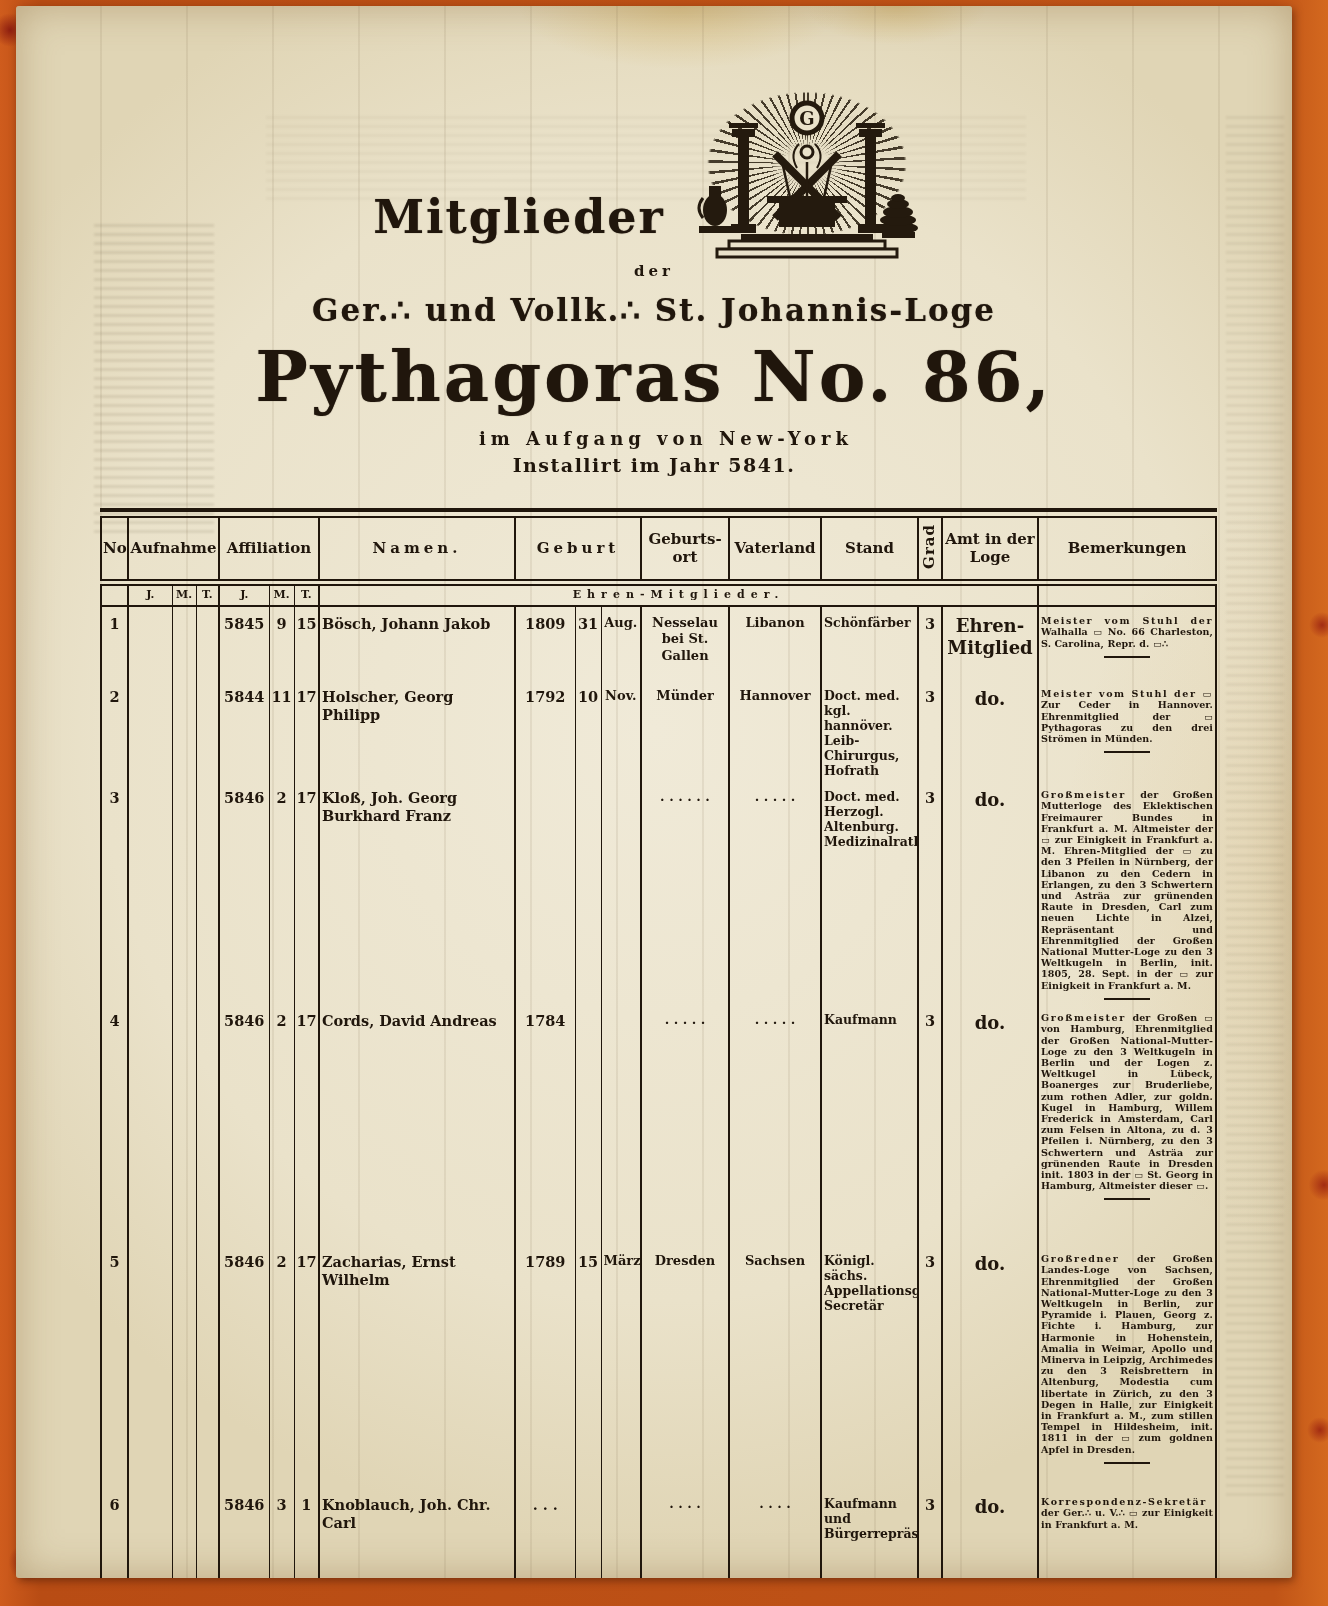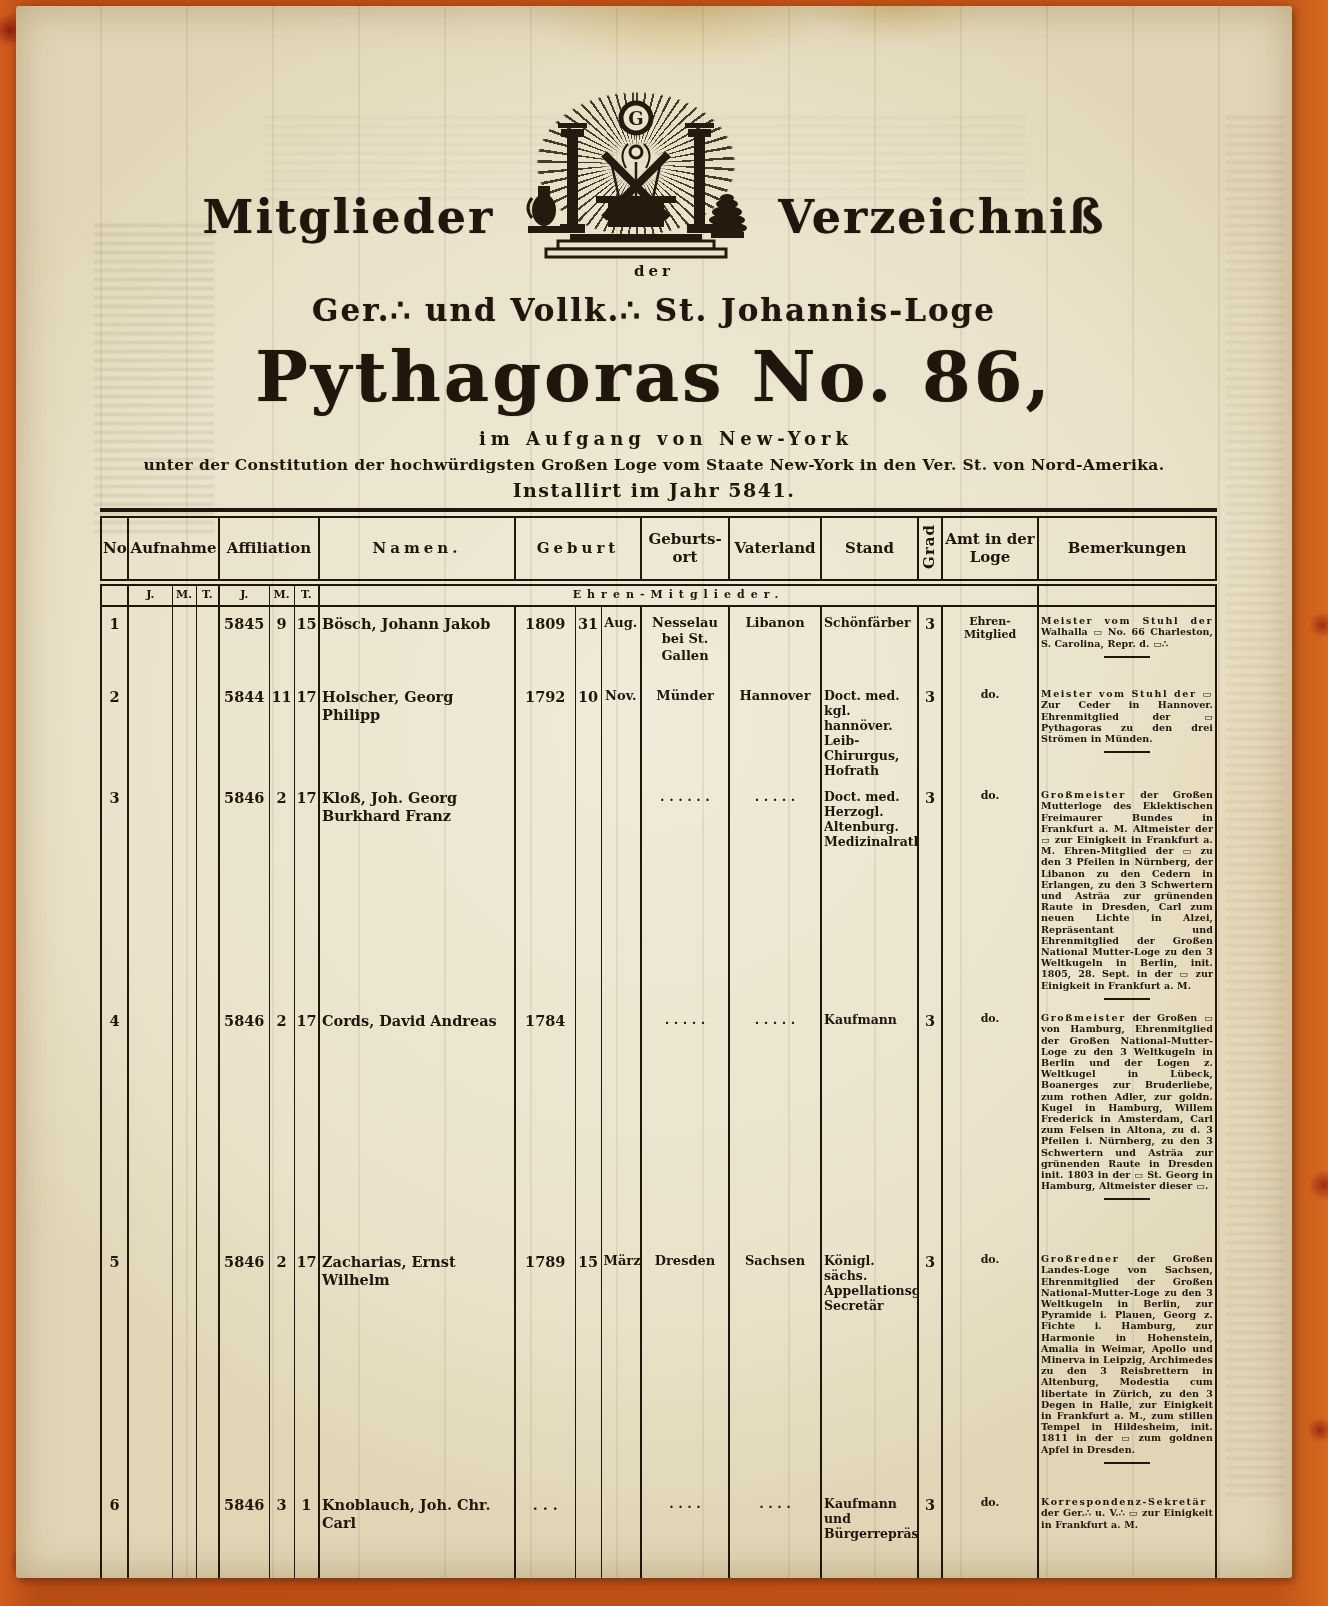--- a/index.html
+++ b/index.html
@@ -65,21 +65,21 @@
   .subrow td{border-bottom:2px solid #20160c; font-size:11px; font-weight:bold;
     text-align:center; padding:2px 0 4px;}
   .section-head{font-size:22px; font-weight:bold; letter-spacing:6px; text-align:center; vertical-align:middle;}
   .sp{letter-spacing:4px;}
   .vert{writing-mode:vertical-rl; transform:rotate(180deg); margin:0 auto; letter-spacing:1px;}
   .datarow td{padding-top:8px;}
   .tnum{text-align:center; font-weight:bold; font-size:14.5px;}
   .tname{font-weight:bold; font-size:14.5px; padding-left:6px; line-height:1.25;}
   .tcen{text-align:center; font-size:13px; font-weight:bold; line-height:1.25;}
   .tstand{font-size:12.5px; font-weight:bold; line-height:1.2; padding-left:4px; padding-right:3px;}
-  .tamt{text-align:center; font-size:11px; font-weight:bold; line-height:1.2;}
+  .tamt{text-align:center; font-size:18px; font-weight:bold; line-height:1.2;}
   .trem{font-size:9.5px; font-weight:bold; line-height:1.18; text-align:justify;
     padding:6px 4px 0 5px; letter-spacing:.1px;}
   .rem-lead{letter-spacing:1.6px;}
   .rem-sep{width:46px; border-top:2px solid #20160c; margin:7px auto 0;}
   tr.hr1 td{height:62px;} tr.hr2 td{height:74px;} tr.hr3 td{height:212px;}
   tr.hr4 td{height:230px;} tr.hr5 td{height:232px;} tr.hr6 td{height:138px;}
 </style>
 </head>
 <body>
 
@@ -144,27 +144,25 @@
             </g>
 
             <g>
               <rect x="62" y="152" width="132" height="7" stroke="none"></rect>
               <rect x="50" y="159" width="156" height="8" fill="#eae2ca" stroke-width="3"></rect>
               <rect x="38" y="167" width="180" height="8" fill="#eae2ca" stroke-width="3"></rect>
             </g>
           </g>
         </svg>
       </span>
-      <span class="title-word">Verzeichniß</span>
     </div>
     <div class="small-der">der</div>
     <div class="subtitle">Ger.∴ und Vollk.∴ St. Johannis-Loge</div>
     <div class="lodge-name">Pythagoras No. 86,</div>
     <div class="loc-line">im Aufgang von New-York</div>
-    <div class="const-line">unter der Constitution der hochwürdigsten Großen Loge vom Staate New-York in den Ver. St. von Nord-Amerika.</div>
     <div class="inst-line">Installirt im Jahr 5841.</div>
   </div>
 
   <div class="tablewrap">
     <table class="reg">
       <colgroup>
         <col style="width:27px">
           <col style="width:44px">
           <col style="width:24px">
           <col style="width:23px">

